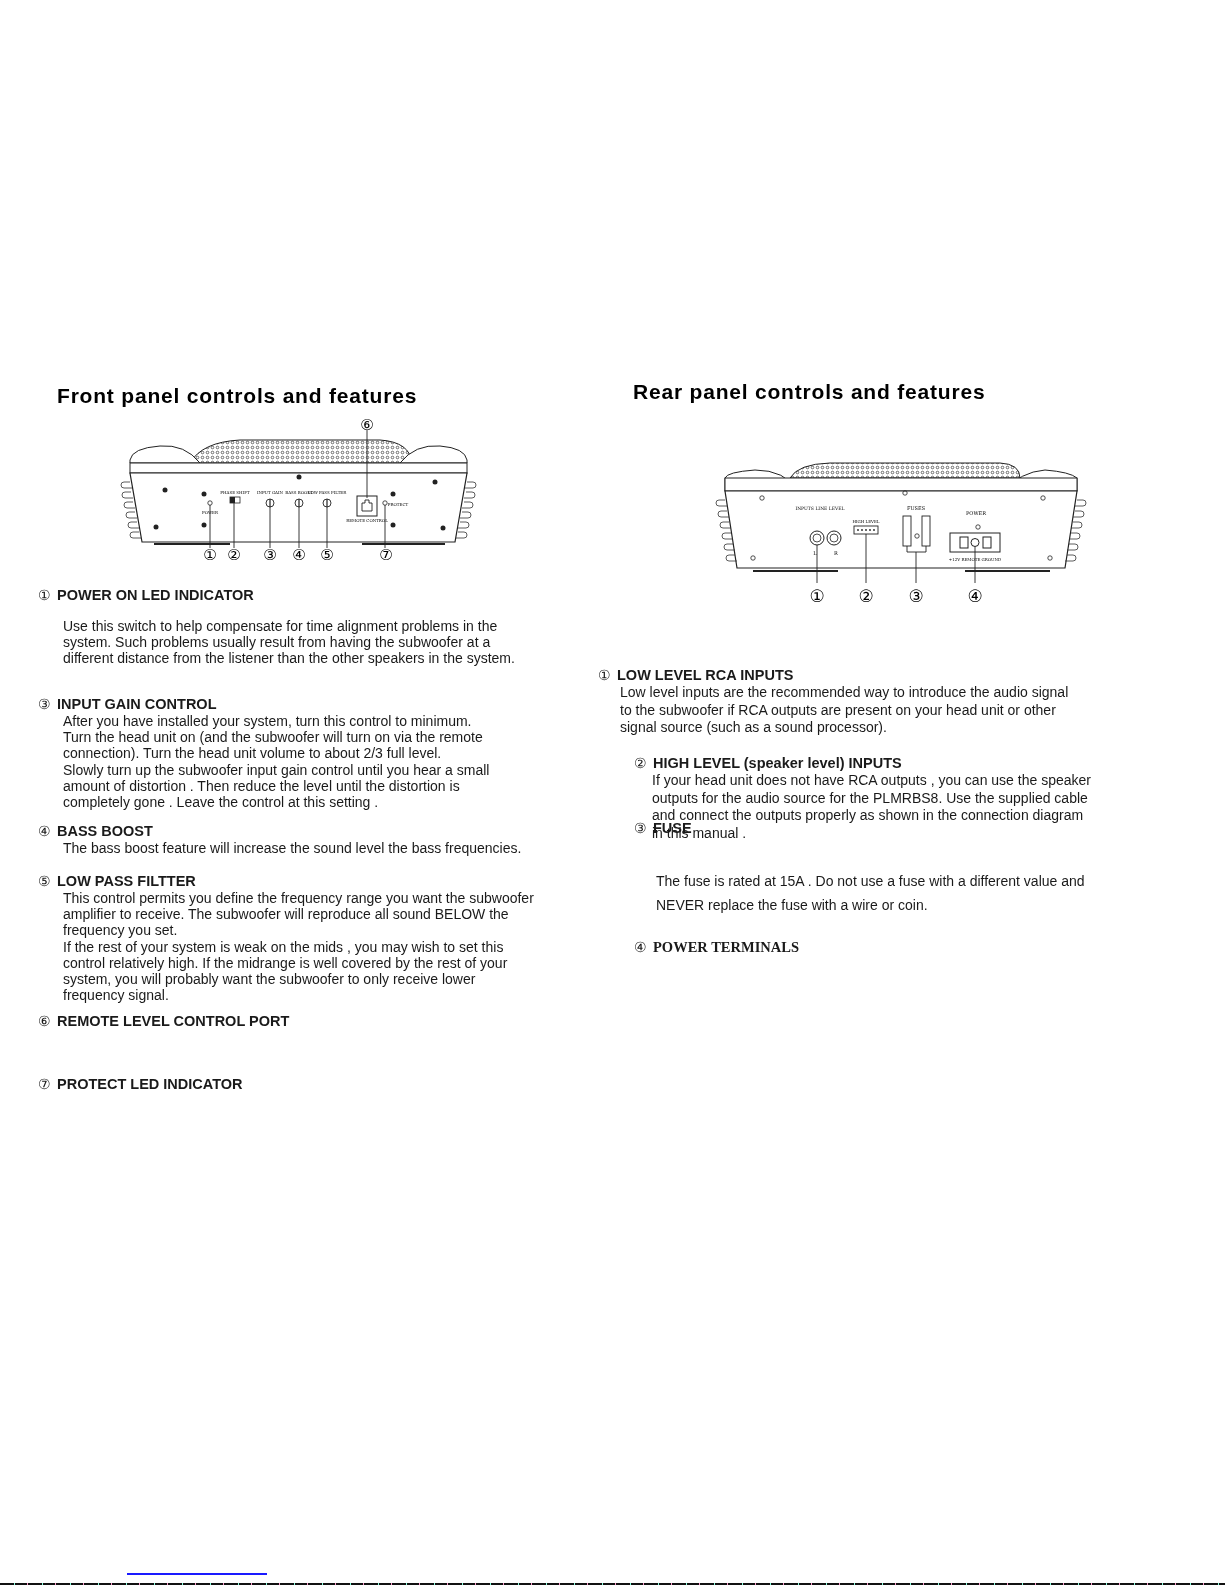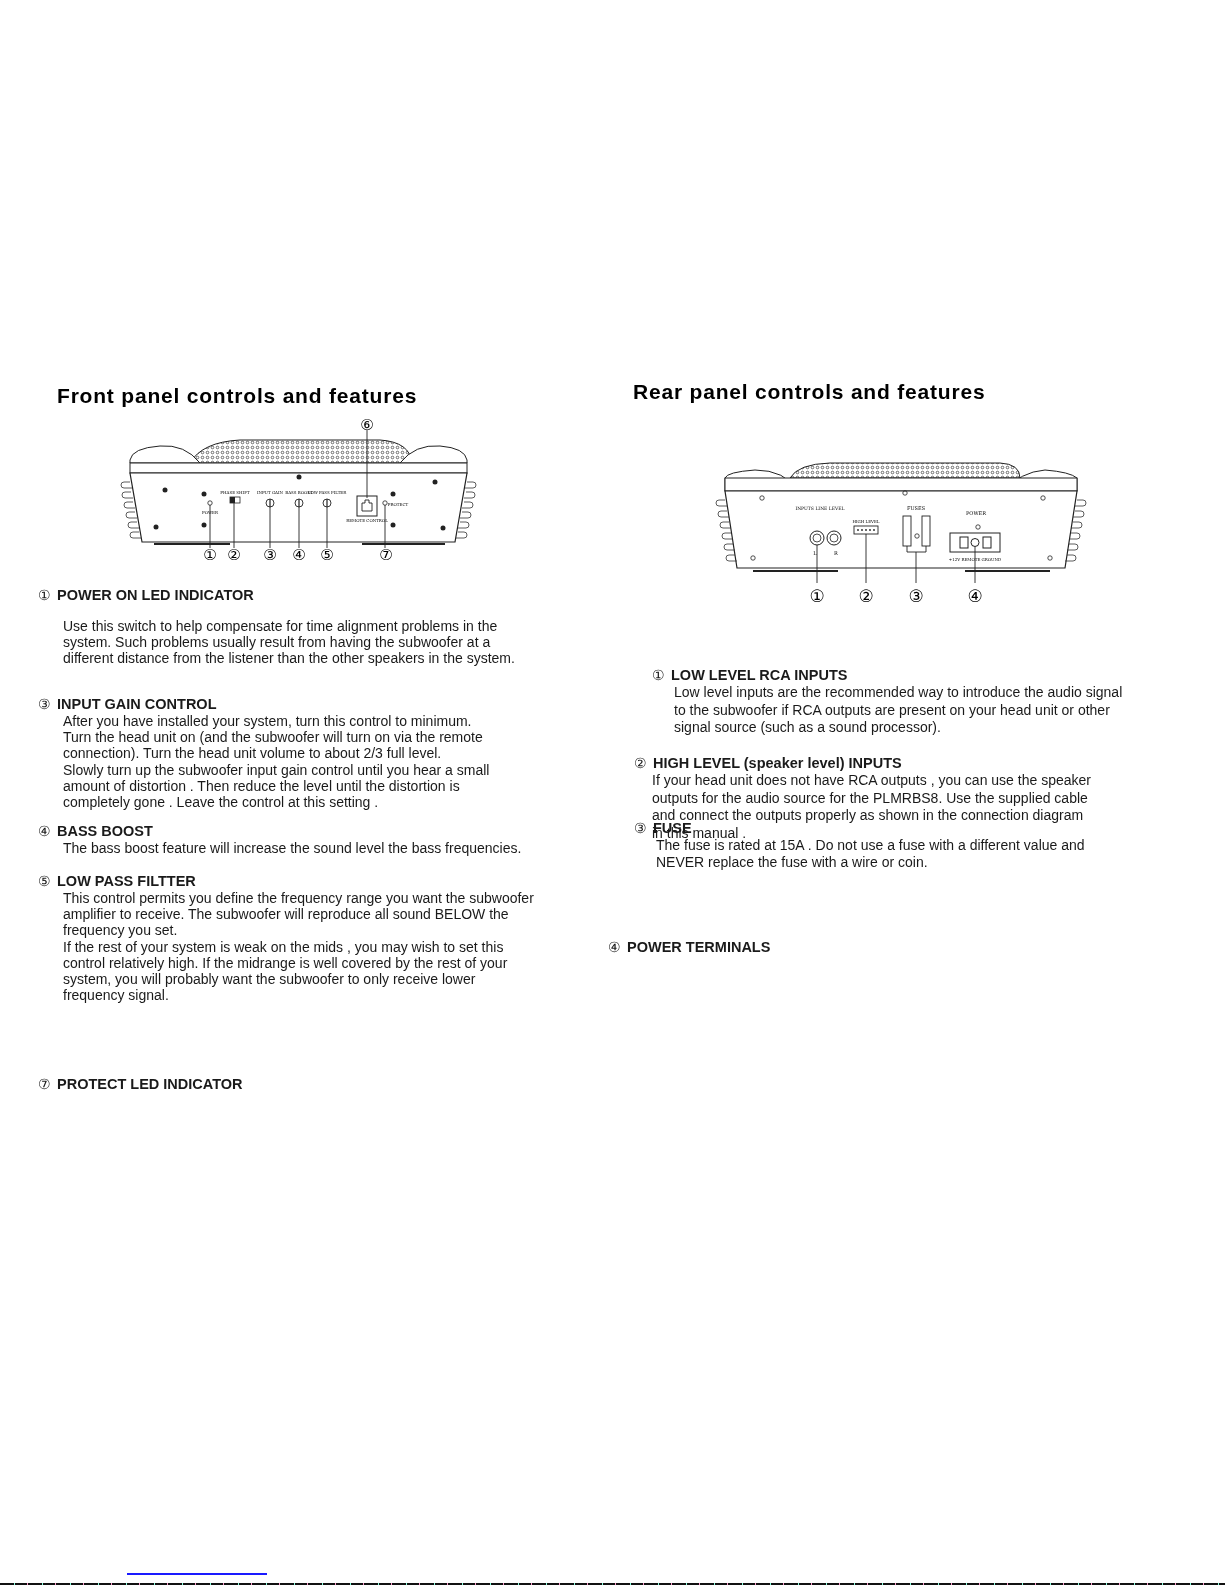--- a/index.html
+++ b/index.html
@@ -140,20 +140,21 @@
   <div class="sec-head"><span class="num">⑤</span><span>LOW PASS FILTTER</span></div>
   <div class="sec-body">This control permits you define the frequency range you want the subwoofer
 amplifier to receive. The subwoofer will reproduce all sound BELOW the
 frequency you set.
 If the rest of your system is weak on the mids , you may wish to  set this
 control relatively high. If the midrange is well covered by the rest of your
 system, you will probably want the subwoofer to only receive lower
 frequency signal.</div>
 </div>
 <div class="sec" style="left:38px; top:1013px;">
+  <div class="sec-head"><span class="num">⑥</span><span>REMOTE LEVEL CONTROL PORT</span></div>
 </div>
 <div class="sec" style="left:38px; top:1076px;">
   <div class="sec-head"><span class="num">⑦</span><span>PROTECT LED INDICATOR</span></div>
 </div>
 
 <div class="abs page-title" style="left:633px; top:380px;">Rear panel controls and features</div>
 
 <svg class="diagram" style="left:700px; top:450px;" width="390" height="160" viewBox="0 0 390 160">
   <defs>
     <pattern id="grille2" width="5" height="5" patternUnits="userSpaceOnUse">
@@ -226,36 +227,36 @@
     <line x1="275" y1="97" x2="275" y2="133"></line>
   </g>
   <g font-size="17" text-anchor="middle" class="callout-num">
     <text x="117" y="152">①</text>
     <text x="166" y="152">②</text>
     <text x="216" y="152">③</text>
     <text x="275" y="152">④</text>
   </g>
 </svg>
 
-<div class="sec" style="left:652px; top:667px;">
+<div class="sec" style="left:598px; top:667px;">
   <div class="sec-head"><span class="num">①</span><span>LOW LEVEL RCA INPUTS</span></div>
   <div class="sec-body" style="line-height:17.5px; margin-left:22px;">Low level inputs are the recommended way to introduce the audio signal
 to the subwoofer if RCA outputs are present on your head unit or other
 signal source (such as a sound processor).</div>
 </div>
 <div class="sec" style="left:634px; top:755px;">
   <div class="sec-head"><span class="num">②</span><span>HIGH LEVEL (speaker level) INPUTS</span></div>
   <div class="sec-body" style="line-height:17.5px; margin-left:18px;">If your head unit does not have RCA outputs , you can use the speaker
 outputs for the audio source for the PLMRBS8. Use the supplied cable
 and connect the outputs properly as shown in the connection diagram
 in this manual .</div>
 </div>
 <div class="sec" style="left:634px; top:820px;">
   <div class="sec-head"><span class="num">③</span><span>FUSE</span></div>
-  <div class="sec-body" style="line-height:17px; margin-left:22px;">The fuse is rated at 15A . Do not use a fuse with a different value  and
+  <div class="sec-body" style="line-height:24px; margin-left:22px;margin-top:32px;">The fuse is rated at 15A . Do not use a fuse with a different value  and
 NEVER replace the fuse with a wire or coin.</div>
 </div>
-<div class="sec" style="left:608px; top:939px;">
+<div class="sec" style="left:634px; top:939px;font-family:Liberation Serif, serif;">
   <div class="sec-head"><span class="num">④</span><span>POWER TERMINALS</span></div>
 </div>
 
 <div class="footer-link"></div>
 <div class="footer-line"></div>
 
 </body></html>

